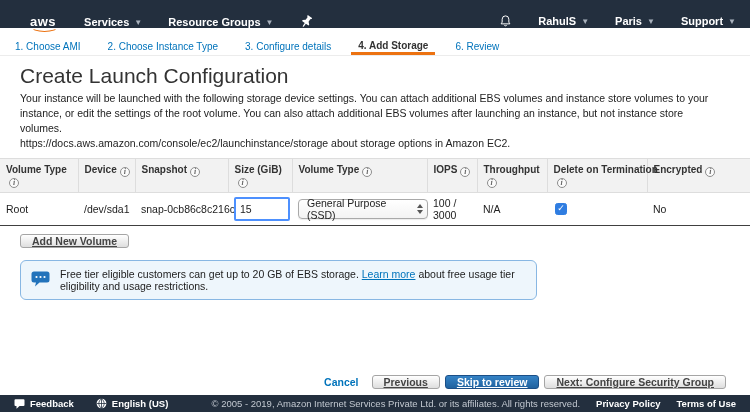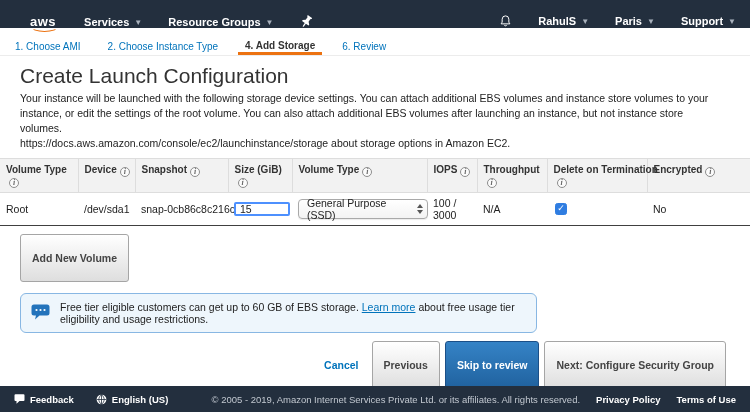--- a/index.html
+++ b/index.html
@@ -85,21 +85,21 @@
   th.first, td.first { padding-left: 20px; }
   .nowrap { white-space: nowrap; }
   .i-icon {
     display: inline-flex; align-items: center; justify-content: center;
     width: 10px; height: 10px; border: 1px solid #8d8d8d; border-radius: 50%;
     color: #666; font-family: "Liberation Serif", serif; font-style: italic;
     font-size: 8px; line-height: 1; margin-left: 3px; vertical-align: -1px;
     background: #fbfbfb;
   }
   .size-input {
-    width: 56px; height: 14px; border: 2px solid #4d90fe; border-radius: 2px;
+    width: 56px; height: 24px; border: 2px solid #4d90fe; border-radius: 2px;
     font-family: "Liberation Sans", sans-serif; font-size: 10.5px; color: #222;
     padding: 0 4px; outline: none;
   }
   .fake-select {
     width: 130px; height: 20px; border: 1px solid #a9a9a9; border-radius: 4px;
     background: linear-gradient(#ffffff, #f3f3f3);
     display: flex; align-items: center; font-size: 10.5px; color: #222;
     padding: 0 4px 0 8px; cursor: pointer; justify-content: space-between;
     box-shadow: 0 1px 1px rgba(0,0,0,0.08);
   }
@@ -118,21 +118,21 @@
     color: #fff; font-size: 9px; line-height: 1; margin-left: 2px;
   }
   .checkbox.checked { background: #2f7de1; border-color: #2f7de1; }
 
   
   .btn {
     display: inline-block; font-family: "Liberation Sans", sans-serif;
     font-size: 10.5px; font-weight: bold; color: #444;
     background: linear-gradient(#ffffff, #dedede);
     border: 1px solid #a5a5a5; border-radius: 3px;
-    padding: 17px 11px; cursor: pointer; white-space: nowrap;
+    padding: 0 11px; cursor: pointer; white-space: nowrap; text-decoration: underline;
   }
   .add-volume { margin: 8px 0 0 20px; }
   .info-box {
     margin: 11px 0 0 20px; width: 517px;
     border: 1px solid #88b7e3; border-radius: 6px; background: #eef6fc;
     display: flex; align-items: center; gap: 10px;
     padding: 7px 10px; font-size: 10.5px; color: #222;
   }
   .info-box a { color: #0073bb; text-decoration: underline; cursor: pointer; }
   .bubble-icon { flex: 0 0 auto; display: flex; }
@@ -143,21 +143,21 @@
     display: flex; align-items: center; gap: 5px;
   }
   .cancel-link { color: #0073bb; font-size: 10.5px; font-weight: bold; cursor: pointer; margin-right: 8px; }
   .btn-primary {
     color: #fff; background: linear-gradient(#3583c6, #20629f);
     border: 1px solid #1b4f87;
   }
 
   
   .footer {
-    position: absolute; left: 0; right: 0; bottom: 0; height: 26px;
+    position: absolute; left: 0; right: 0; bottom: 0; height: 17px;
     background: #232f3e; display: flex; align-items: center;
     padding: 0 14px; font-size: 9.5px; color: #fff;
   }
   .footer-item { display: flex; align-items: center; gap: 5px; margin-right: 22px; cursor: pointer; font-weight: bold; }
   .footer-right { margin-left: auto; display: flex; align-items: center; gap: 16px; }
   .copyright { color: #c2c8d0; font-weight: normal; cursor: default; }
   .footer-link { color: #fff; cursor: pointer; font-weight: bold; }
 </style>
 </head>
 <body>
@@ -198,20 +198,21 @@
     <div class="nav-item">
       <span>Support</span>
       <span class="caret">▼</span>
     </div>
   </div>
 </div>
 
 <div class="steps">
   <span class="step">1. Choose AMI</span>
   <span class="step">2. Choose Instance Type</span>
+  <span class="step">3. Configure details</span>
   <span class="step active">4. Add Storage</span>
   <span class="step">6. Review</span>
 </div>
 
 <div class="content">
   <div class="page-title">Create Launch Configuration</div>
   <div class="page-desc">Your instance will be launched with the following storage device settings. You can attach additional EBS volumes and instance store volumes to your instance, or edit the settings of the root volume. You can also attach additional EBS volumes after launching an instance, but not instance store volumes.</div>
   <div class="page-docs">https://docs.aws.amazon.com/console/ec2/launchinstance/storage about storage options in Amazon EC2.</div>
 
   <table class="storage">
@@ -271,21 +272,21 @@
   <div class="info-box">
     <span class="bubble-icon">
       <svg width="19" height="17" viewBox="0 0 19 17">
         <path d="M3 0.5h13a2.5 2.5 0 0 1 2.5 2.5v6a2.5 2.5 0 0 1-2.5 2.5H8.5l-4.5 4 1-4H3A2.5 2.5 0 0 1 .5 9V3A2.5 2.5 0 0 1 3 .5z" fill="#2373bb"></path>
         <circle cx="5.5" cy="6" r="1.1" fill="#fff"></circle>
           <circle cx="9.5" cy="6" r="1.1" fill="#fff"></circle>
           <circle cx="13.5" cy="6" r="1.1" fill="#fff"></circle>
       </svg>
     </span>
     <span>
-      <span>Free tier eligible customers can get up to 60 GB of EBS storage.</span>
+      <span>Free tier eligible customers can get up to 20 GB of EBS storage.</span>
       <a>Learn more</a>
       <span>about free usage tier eligibility and usage restrictions.</span>
     </span>
   </div>
 </div>
 
 <div class="actions">
   <span class="cancel-link">Cancel</span>
   <button class="btn">Previous</button>
   <button class="btn btn-primary">Skip to review</button>

